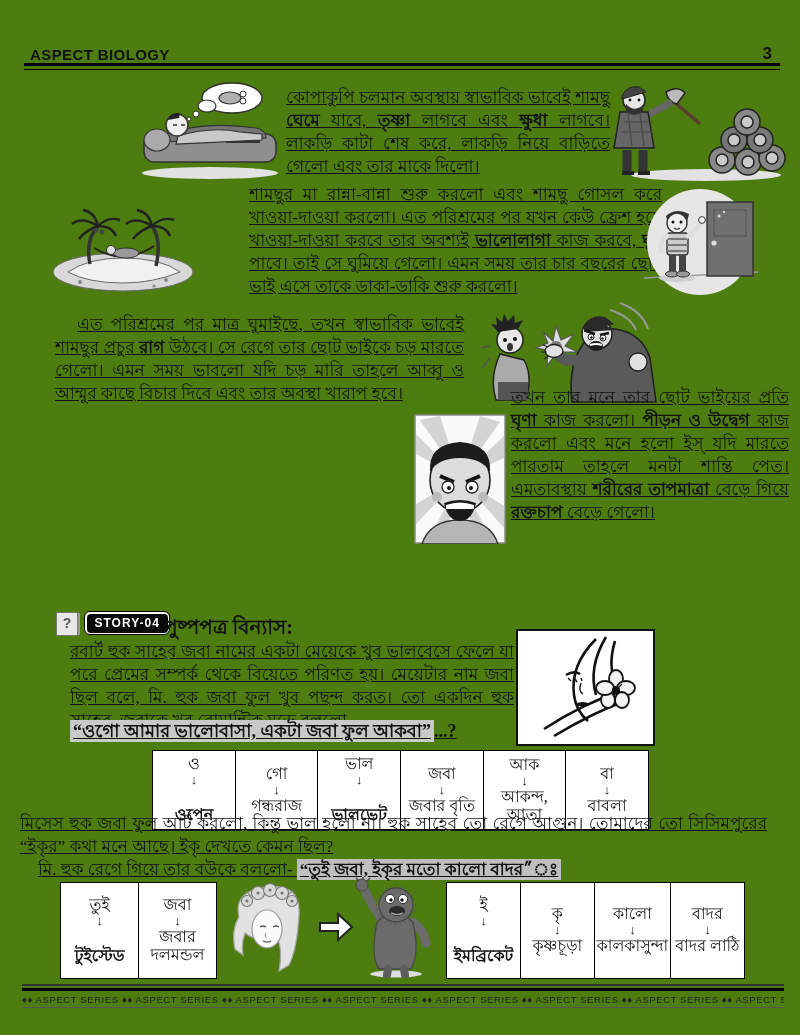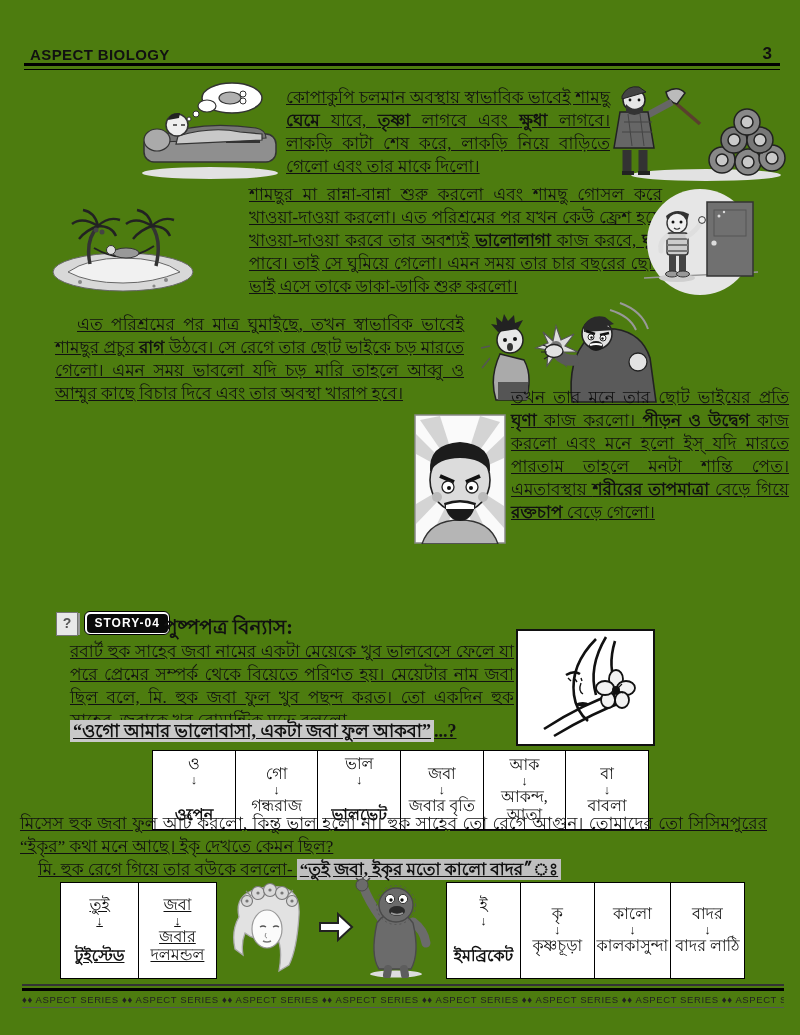--- a/index.html
+++ b/index.html
@@ -290,21 +290,21 @@
       <div class="ca">↓</div>
       <div class="cv">বাবলা</div>
     </div>
   </div>
 
   <div class="para" style="left:20px;top:812px;width:747px;">মিসেস হুক জবা ফুল আর্ট করলো, কিন্তু ভাল হলো না। হুক সাহেব তো রেগে আগুন। তোমাদের তো সিসিমপুরের “ইকৃর” কথা মনে আছে। ইকৃ দেখতে কেমন ছিল?</div>
   <div class="para" style="left:30px;top:858px;width:747px;text-align:left;margin-left:8px;">
     <span>মি. হুক রেগে গিয়ে তার বউকে বললো- </span><span class="hl2">“তুই জবা, ইকৃর মতো কালো বাদর”ঃ</span>
   </div>
 
-  <div class="tbl" style="left:60px;top:882px;width:157px;height:97px;text-decoration:underline;">
+  <div class="tbl" style="left:60px;top:882px;width:157px;height:97px;">
     <div class="cell">
       <div class="ck">তুই</div>
       <div class="ca">↓</div>
       <div class="cv bold">টুইস্টেড</div>
     </div>
     <div class="cell">
       <div class="ck">জবা</div>
       <div class="ca">↓</div>
       <div class="cv">জবার দলমন্ডল</div>
     </div>

